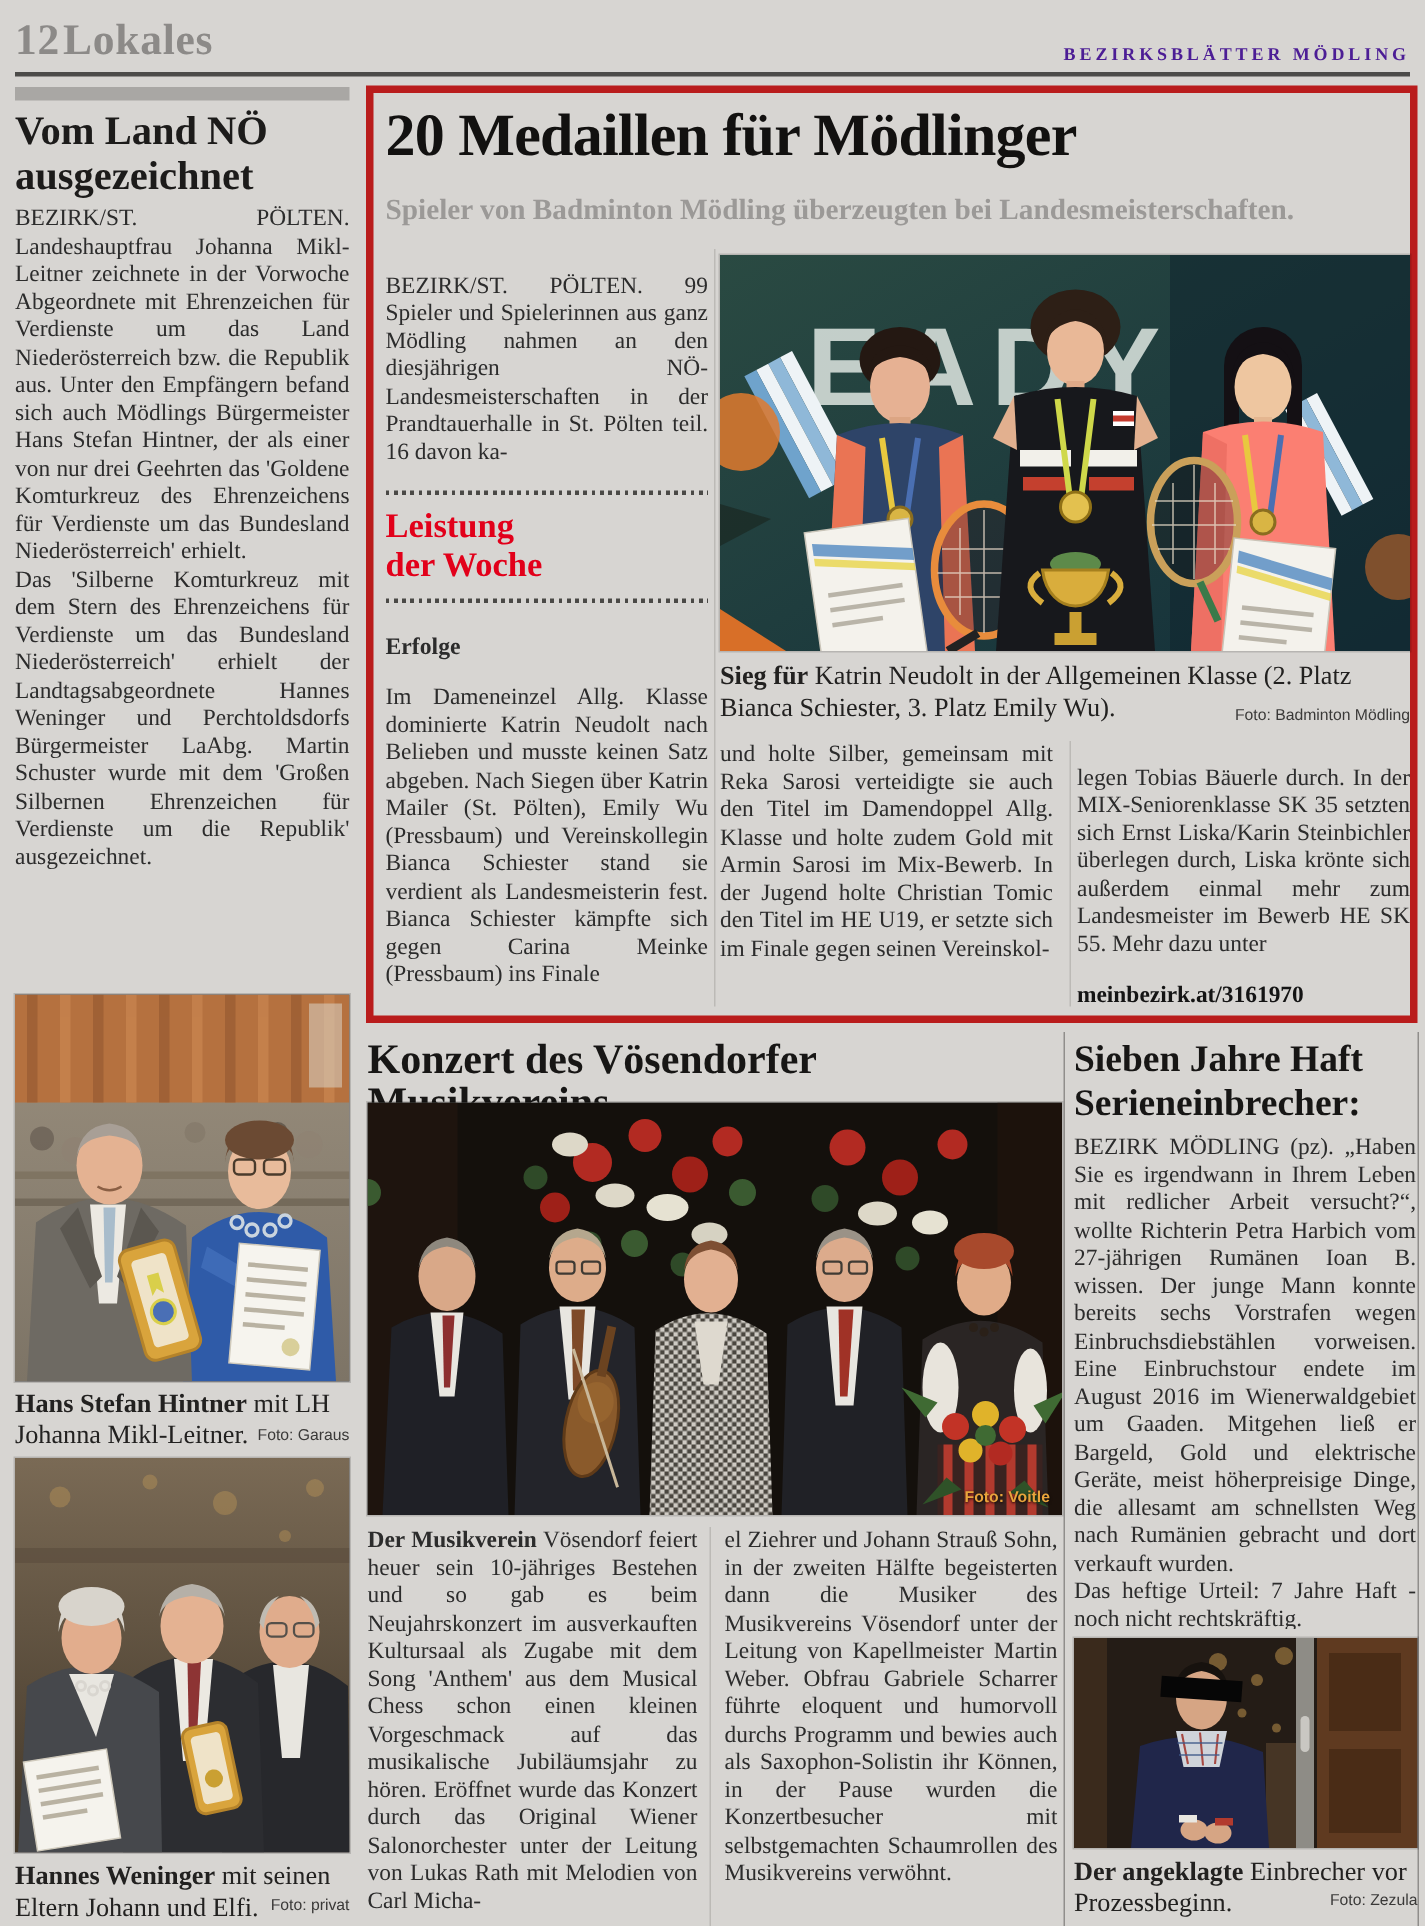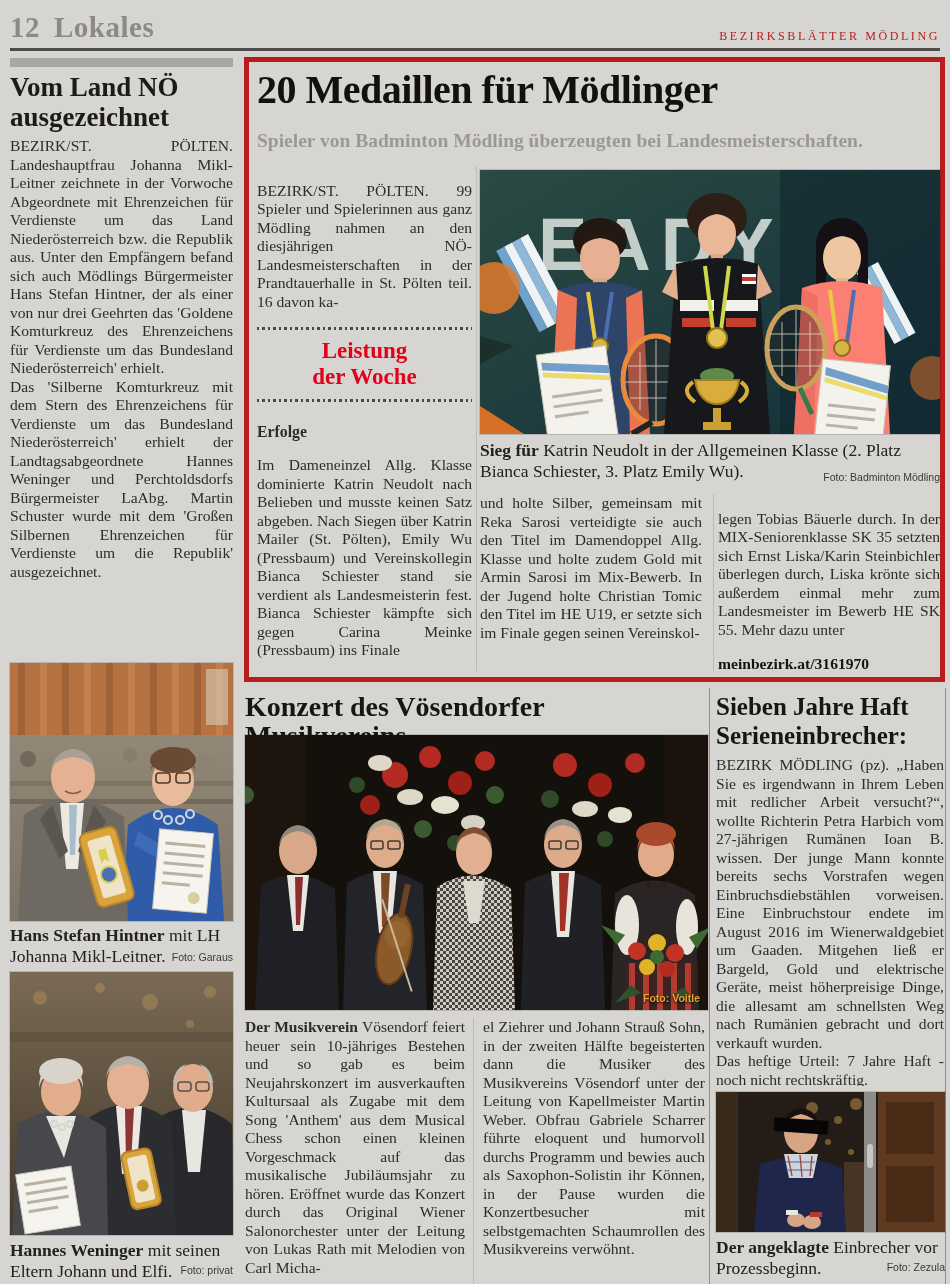--- a/index.html
+++ b/index.html
@@ -1,34 +1,34 @@
 <!DOCTYPE html>
 <html lang="de"><head>
 <meta charset="utf-8">
 <style>
   html,body{margin:0;padding:0;background:#b9b7b5;}
   .page{position:relative;width:950px;height:1284px;margin:0 auto;background:#d7d5d2;
         font-family:"Liberation Serif",serif;color:#2c2c2c;overflow:hidden;}
   .abs{position:absolute;}
   
-  .kicker{font-weight:bold;font-size:29px;color:#8c8a88;letter-spacing:.5px;display:flex;gap:14px;}
-  .masthead{font-size:12px;letter-spacing:2.6px;color:#b91c1c;font-weight:normal;}
+  .kicker{font-weight:bold;font-size:29px;color:#8c8a88;letter-spacing:.5px;display:flex;gap:2px;}
+  .masthead{font-size:12px;letter-spacing:2.6px;color:#4c1d95;font-weight:bold;}
   .hrule{background:#4c4b49;height:3px;}
   .graybar{background:#a9a7a4;height:9px;}
   
   .body-text{font-size:15.6px;line-height:18.5px;text-align:justify;hyphens:auto;-webkit-hyphens:auto;overflow:hidden;}
   .body-text p{margin:0;}
   .h-left{font-size:27px;line-height:1.12;font-weight:bold;color:#1c1b1a;margin:0;}
   .h-main{font-size:40px;line-height:1.02;font-weight:bold;color:#121110;margin:0;letter-spacing:-.5px;}
   .subtitle{font-size:19.5px;font-weight:bold;color:#9b9997;line-height:1.15;}
   .h-sub{font-size:28px;line-height:1.05;font-weight:bold;color:#171615;margin:0;}
   .h-crime{font-size:25px;line-height:1.16;font-weight:bold;color:#171615;margin:0;}
   .subhead{font-weight:bold;font-size:15.8px;margin:0 0 1px 0;}
   .bold-lead{font-weight:bold;margin-top:20px;}
-  .callout{color:#e2001a;font-weight:bold;font-size:23px;line-height:1.15;text-align:center;}
+  .callout{color:#e2001a;font-weight:bold;font-size:23px;line-height:1.15;text-align:left;}
   .dotsep{height:3px;margin:8px 0;background:repeating-linear-gradient(90deg,#4a4946 0 2.5px,transparent 2.5px 5.5px);}
   .redbox{border:5px solid #b91c1c;background:#d7d5d2;}
   .caption{font-size:17.5px;line-height:21px;color:#222120;}
   .caption .b{font-weight:bold;}
   .credit{font-family:"Liberation Sans",sans-serif;font-size:10.5px;color:#3a3938;}
   .credit.inphoto{color:#e8a43c;font-weight:bold;text-shadow:0 1px 2px #000;}
   .vrule{width:1px;background:#908e8b;}
   .vrule.light{background:#bcbab6;}
   .photo{overflow:hidden;background:#555;box-shadow:0 0 0 1px rgba(0,0,0,.15);}
   .photo svg{display:block;}

